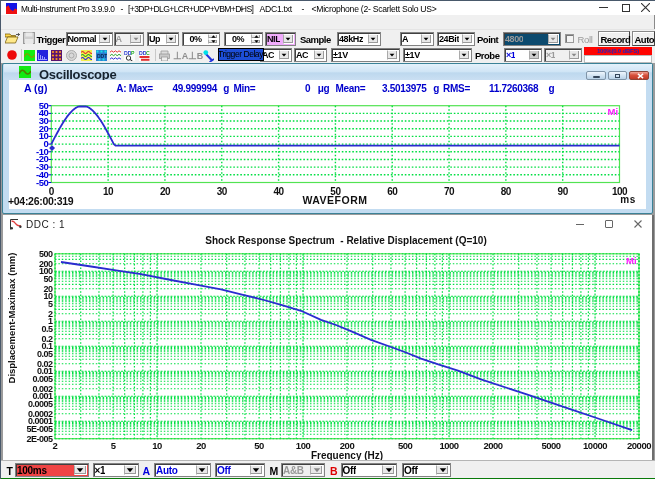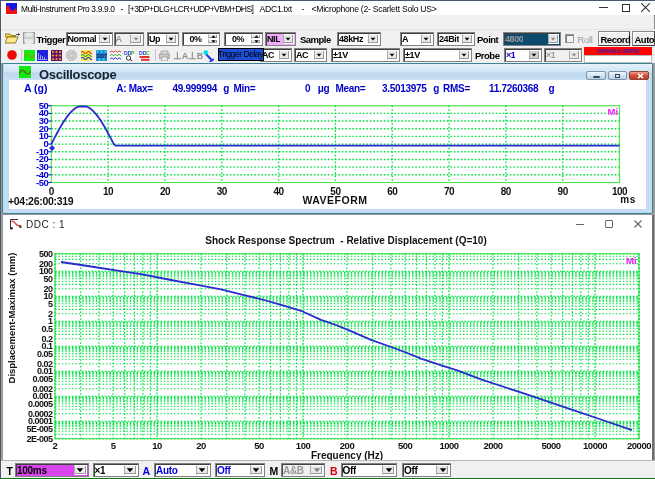--- a/index.html
+++ b/index.html
@@ -537,21 +537,21 @@
 <text x="345" y="243.5" fill="#111" font-size="10" font-weight="bold" text-anchor="middle">Shock Response Spectrum&nbsp; - Relative Displacement (Q=10)</text>
 <text x="13.5" y="318" fill="#111" font-size="9.5" font-weight="bold" text-anchor="middle" transform="rotate(-90 13.5 318)">Displacement-Maximax (mm)</text>
 <text x="625" y="263.5" fill="#ff19ff" font-size="9.5" font-weight="bold">Mi</text>
 <path d="M60,262 L90,266.5 L115,270.3 L140,274.2 L170,280 L196,284.8 L220,289.3 L241,294.6 L263,300 L281,305.2 L300,310.8 L320,319.9 L335,325 L350.5,331.4 L370,339.8 L390,347 L405,352.5 L420,358.7 L438,364.7 L457,370.6 L480,379.3 L525,394.2 L570,409.3 L600,419.5 L631,430.2" fill="none" stroke="#2b2bd0" stroke-width="1.8" stroke-linejoin="round"></path>
     </svg>
 <div class="abs" style="left:216.5px;top:47.5px;width:46px;height:13.5px;background:#1d4ed8;border:1px solid #000;z-index:50;display:flex;align-items:center;justify-content:center;white-space:nowrap">
       <span style="font-size:8.5px;color:#000;letter-spacing:-0.45px">Trigger Delay</span>
     </div>
 <div class="abs" style="left:0;top:460px;width:655px;height:19px;background:#f0f0f0;border-top:1px solid #b5b5b5">
 <div class="tlab " style="left:5.5px;top:3.6999999999999886px;color:#000;font-size:10.5px;font-weight:bold">T</div>
-<div class="dd bb" style="left:14px;top:2px;width:73.5px;height:14px;background:#d946ef">
+<div class="dd bb" style="left:14px;top:2px;width:73.5px;height:14px;background:#ef4444">
         <span class="ddt" style="color:#000">100ms</span>
         <span class="ddb">
           <svg width="6" height="4" viewBox="0 0 7 5">
             <path d="M0.5 0.8 L6.5 0.8 L3.5 4.5 Z" fill="#000"></path>
           </svg>
         </span>
       </div>
 <div class="dd bb" style="left:91.5px;top:2px;width:46px;height:14px;background:#fff">
         <span class="ddt" style="color:#000">×1</span>
         <span class="ddb">

